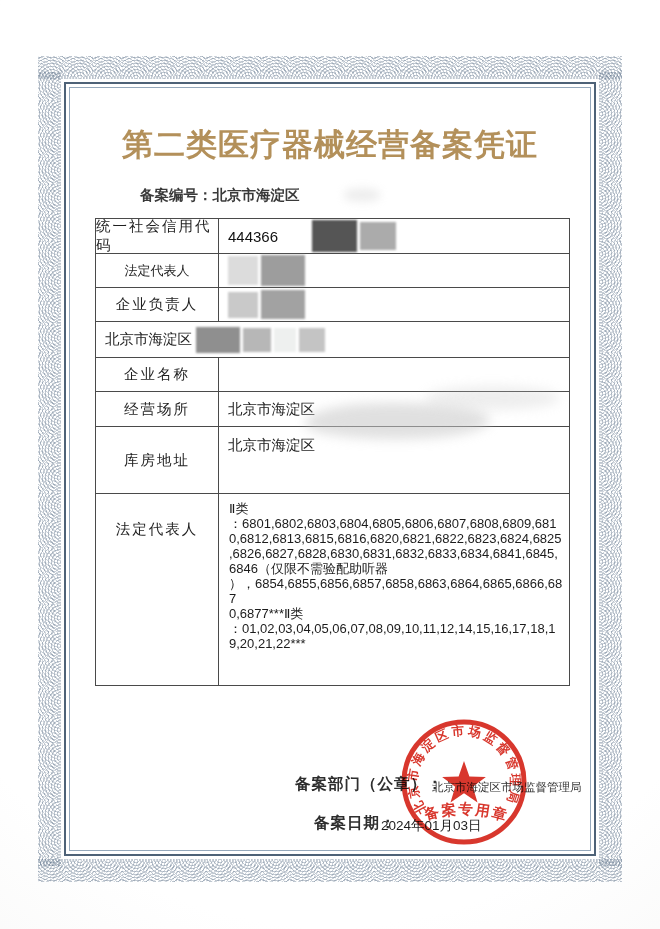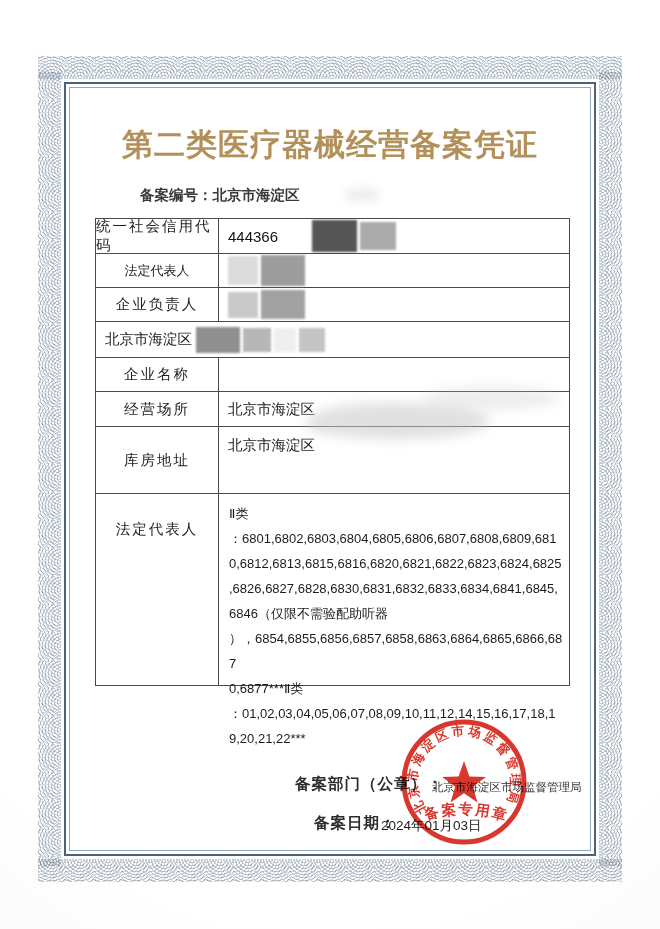--- a/index.html
+++ b/index.html
@@ -44,21 +44,21 @@
   .t-row{display:flex;border-top:1px solid #4a4a4a;}
   .t-row:first-child{border-top:none;}
   .t-label{width:122px;flex:0 0 122px;border-right:1px solid #4a4a4a;display:flex;
            align-items:center;justify-content:center;font-size:14.5px;color:#1f1f1f;letter-spacing:2px;}
   .t-row:nth-child(2) .t-label{font-size:13px;letter-spacing:0;}
   .t-value{flex:1;display:flex;align-items:center;padding-left:9px;font-size:14.5px;color:#222;}
   .h36{height:36px}.h34{height:34px}.h33{height:33px}.h35{height:35px}.h66{height:66px}.h191{height:191px}
   .top-align{align-items:flex-start;}
   .t-row.scope .t-label{align-items:flex-start;padding-top:26px;}
   .t-row.scope .t-value{display:block;padding:7px 6px 0 10px;
-      font-family:"Liberation Sans","DejaVu Sans",sans-serif;font-size:13px;line-height:25px;
+      font-family:"Liberation Sans","DejaVu Sans",sans-serif;font-size:13px;line-height:15px;
       color:#1c1c1c;white-space:pre-line;word-break:break-all;}
   .t-row .t-value.top-align{padding-top:9px;}
   .code{font-family:"Liberation Sans","DejaVu Sans",sans-serif;font-size:15px;color:#111;}
   
   .blk{display:inline-block;margin-right:3px;filter:blur(1px);}
   
   .smudge{position:absolute;background:#c7c7c7;filter:blur(6px);}
   .smudge1{left:305px;top:403px;width:185px;height:36px;opacity:.55;border-radius:46% 54% 50% 50%/60% 50% 55% 45%;}
   .smudge2{left:425px;top:386px;width:135px;height:24px;opacity:.30;border-radius:50%;}
   .smudge3{left:344px;top:188px;width:36px;height:14px;opacity:.30;border-radius:40%;filter:blur(4px);}

